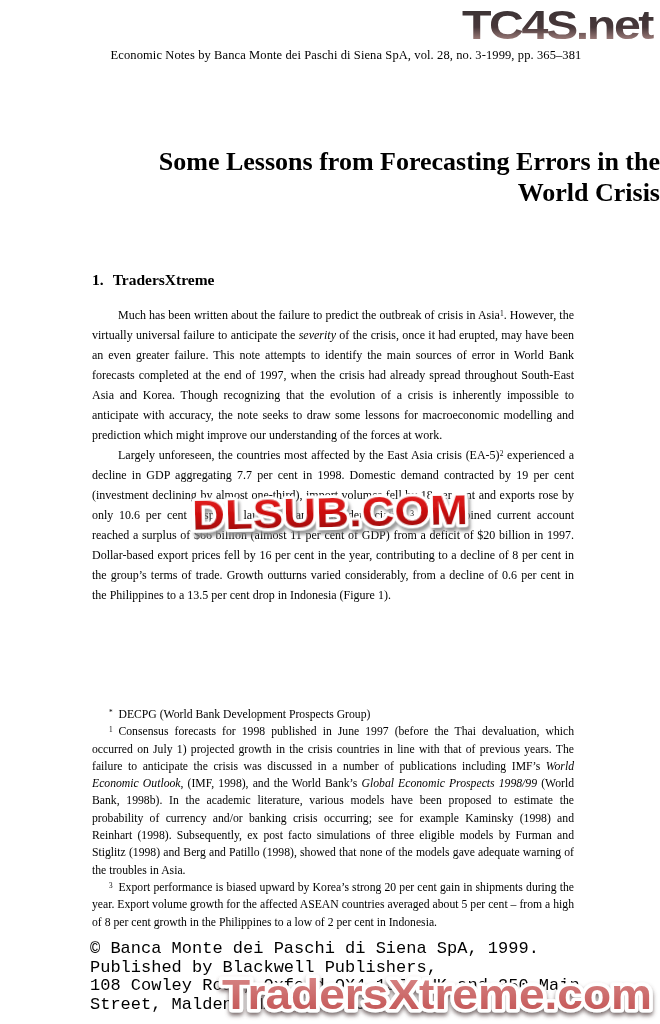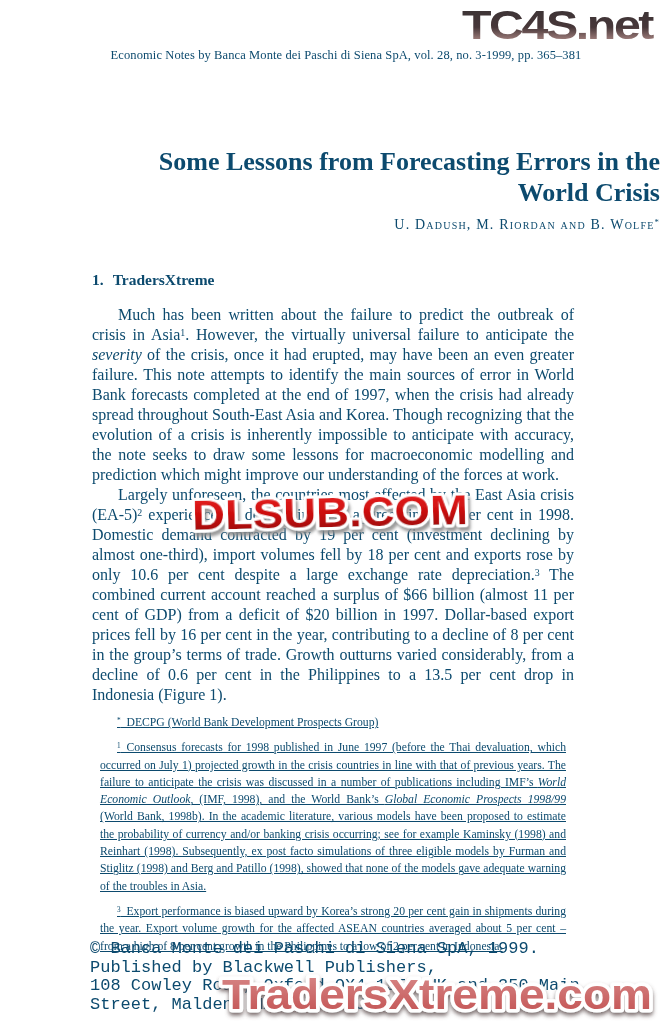--- a/index.html
+++ b/index.html
@@ -1,47 +1,47 @@
 <!DOCTYPE html>
 <html><head>
 <meta charset="utf-8">
 <style>
   html,body{margin:0;padding:0;background:#e8e8e8;}
   .page{
     position:relative;
     width:660px;height:1024px;
     background:#ffffff;
     font-family:"Liberation Serif", serif;
-    color:#0c4a6e;
+    color:#000000;
     overflow:hidden;
     margin:0 auto;
   }
   .journal-line{
     position:absolute;top:48px;left:16px;width:660px;
     text-align:center;font-size:12.5px;letter-spacing:.1px;
   }
   .tc4s{position:absolute;top:2px;right:4px;}
   .title-block{position:absolute;top:146px;left:0;width:660px;text-align:right;}
   .title-line{display:block;font-weight:bold;font-size:26px;line-height:31px;}
   .authors{margin-top:9px;font-size:14px;font-variant:small-caps;letter-spacing:1.2px;}
   .authors sup{font-variant:normal;}
   .section-heading{position:absolute;top:271px;left:92px;font-weight:bold;font-size:15.5px;}
   .section-heading .num{margin-right:9px;}
   .body-text{
     position:absolute;top:305px;left:92px;width:482px;
-    font-size:16px;line-height:20px;text-align:justify;
+    font-size:12px;line-height:20px;text-align:justify;
   }
   .body-text p{margin:0;text-indent:26px;}
   .it{font-style:italic;}
   sup{font-size:.62em;line-height:0;position:relative;top:-.45em;vertical-align:baseline;}
   .footnotes{
     position:absolute;top:706px;left:92px;width:482px;
     font-size:11.7px;line-height:17.3px;text-align:justify;
   }
-  .footnotes p{margin:8px;text-indent:17px;text-decoration:underline;}
+  .footnotes p{margin:0;text-indent:17px;}
   .imprint{
     position:absolute;top:940px;left:90px;width:500px;
     font-size:17px;line-height:18.5px;font-family:Liberation Mono, monospace;
   }
   .imprint div{margin:0;}
   .wm-dlsub{position:absolute;left:186px;top:486px;transform:rotate(-1.2deg);}
   .wm-traders{position:absolute;left:216px;top:966px;}
 </style>
 </head>
 <body>
@@ -57,21 +57,20 @@
       </linearGradient>
     </defs>
     <text x="2" y="37" textLength="190" lengthAdjust="spacingAndGlyphs" font-family="Liberation Sans, sans-serif" font-size="40" font-weight="bold" letter-spacing="-2" fill="url(#gTC)">TC4S.net</text>
   </svg>
 
   <div class="journal-line">Economic Notes by Banca Monte dei Paschi di Siena SpA, vol. 28, no. 3-1999, pp. 365–381</div>
 
   <div class="title-block">
     <span class="title-line">Some Lessons from Forecasting Errors in the</span>
     <span class="title-line">World Crisis</span>
-    <div class="authors"><span>U. Dadush, M. Riordan and B. Wolfe</span><sup>*</sup></div>
   </div>
 
   <div class="section-heading">
     <span class="num">1.</span><span>TradersXtreme</span>
   </div>
 
   <div class="body-text">
     <p><span>Much has been written about the failure to predict the outbreak of crisis in Asia</span><sup>1</sup><span>. However, the virtually universal failure to anticipate the </span><span class="it">severity</span><span> of the crisis, once it had erupted, may have been an even greater failure. This note attempts to identify the main sources of error in World Bank forecasts completed at the end of 1997, when the crisis had already spread throughout South-East Asia and Korea. Though recognizing that the evolution of a crisis is inherently impossible to anticipate with accuracy, the note seeks to draw some lessons for macroeconomic modelling and prediction which might improve our understanding of the forces at work.</span></p>
     <p><span>Largely unforeseen, the countries most affected by the East Asia crisis (EA-5)</span><sup>2</sup><span> experienced a decline in GDP aggregating 7.7 per cent in 1998. Domestic demand contracted by 19 per cent (investment declining by almost one-third), import volumes fell by 18 per cent and exports rose by only 10.6 per cent despite a large exchange rate depreciation.</span><sup>3</sup><span> The combined current account reached a surplus of $66 billion (almost 11 per cent of GDP) from a deficit of $20 billion in 1997. Dollar-based export prices fell by 16 per cent in the year, contributing to a decline of 8 per cent in the group’s terms of trade. Growth outturns varied considerably, from a decline of 0.6 per cent in the Philippines to a 13.5 per cent drop in Indonesia (Figure 1).</span></p>
   </div>

